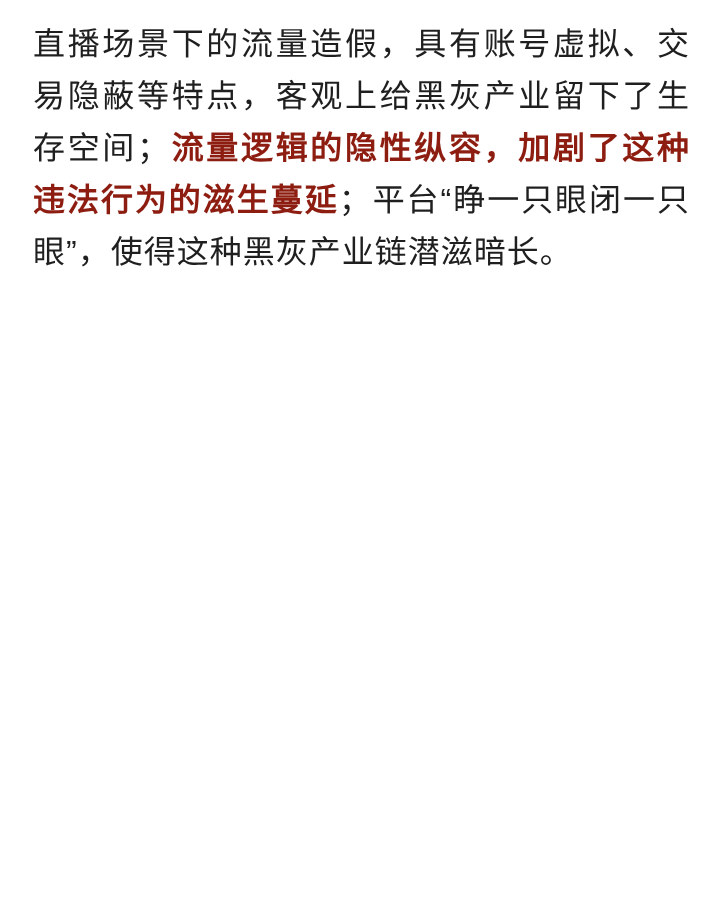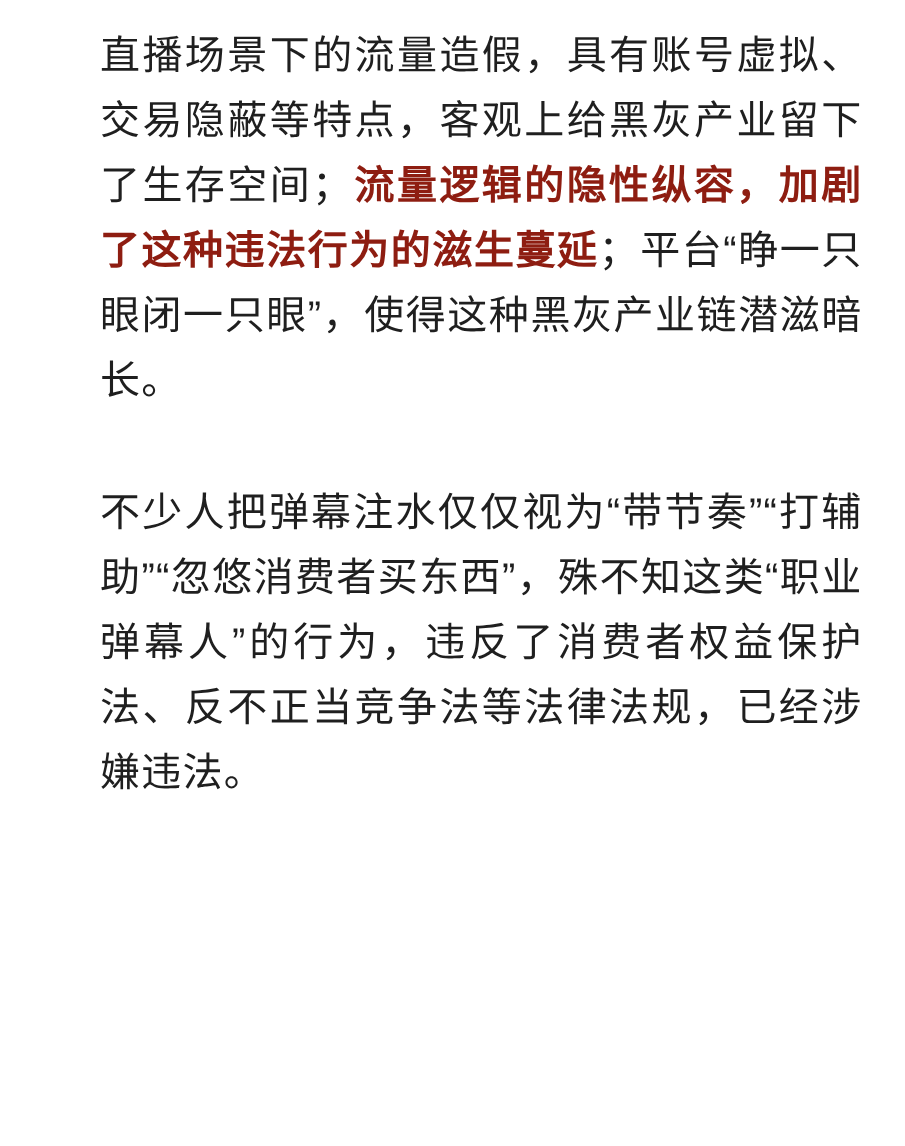--- a/index.html
+++ b/index.html
@@ -21,35 +21,33 @@
     padding: 18px 34px 0 33px;
   }
   .para {
     font-size: 32px;
     line-height: 52px;
     letter-spacing: 1px;
     text-align: justify;
     text-justify: inter-ideograph;
     color: var(--body-text);
     margin-bottom: 54px;
-    margin-left: 47px;
   }
   .para:last-child { margin-bottom: 0; }
   .seg.normal {
     color: var(--body-text);
     font-weight: 400;
   }
   .seg.highlight {
     color: var(--highlight-text);
     font-weight: 700;
   }
 </style>
 </head>
 <body>
 
 <div class="article">
 
   <p class="para"><span class="seg normal">直播场景下的流量造假，具有账号虚拟、交易隐蔽等特点，客观上给黑灰产业留下了生存空间；</span><span class="seg highlight">流量逻辑的隐性纵容，加剧了这种违法行为的滋生蔓延</span><span class="seg normal">；平台“睁一只眼闭一只眼”，使得这种黑灰产业链潜滋暗长。</span></p>
 
-  <p class="para"><span class="seg normal">不少人把弹幕注水仅仅视为“带节奏”“打辅助”“忽悠消费者买东西”，殊不知这类“职业弹幕人”的行为，违反了消费者权益保护法、反不正当竞争法等法律法规，已经涉嫌违法。</span></p>
 
 
 </div>
 
 </body></html>

